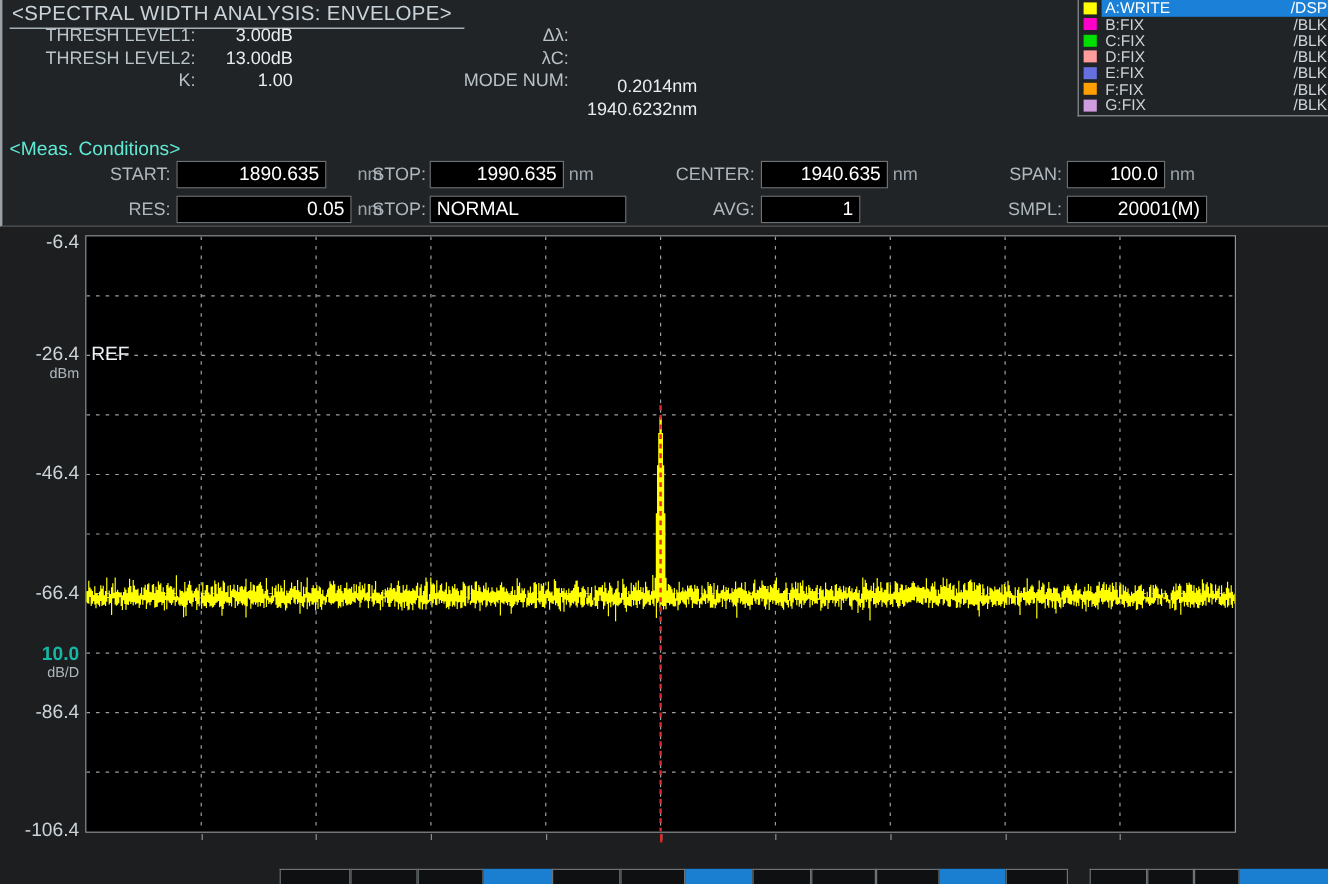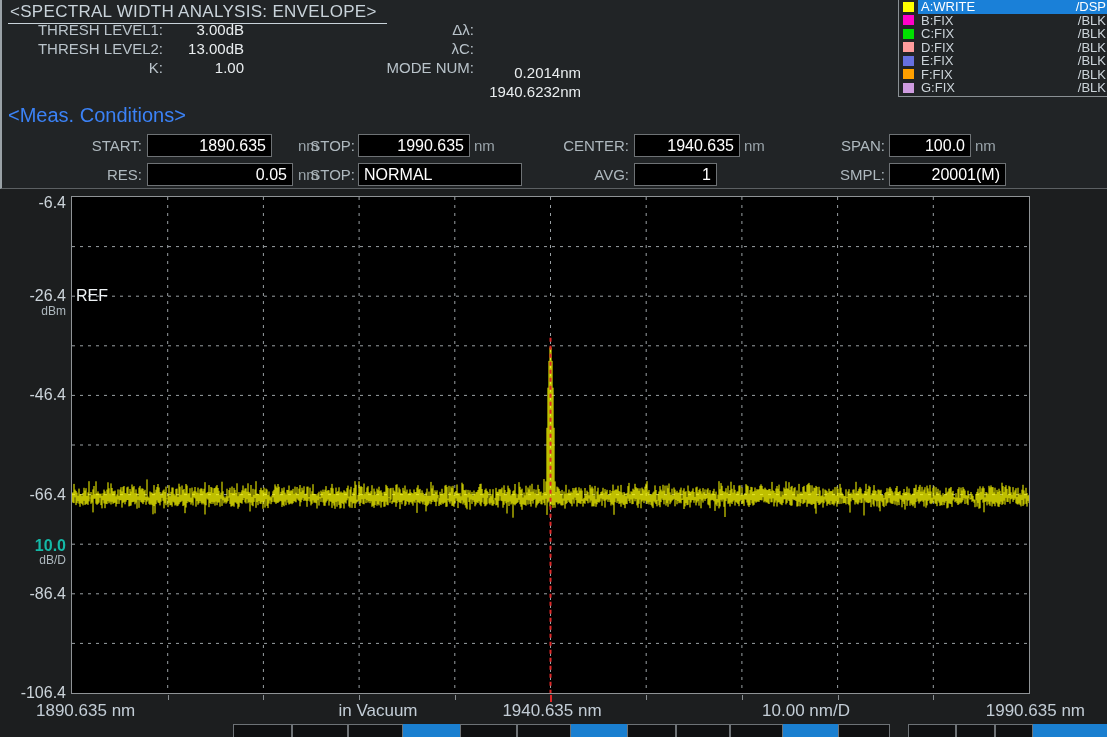--- a/index.html
+++ b/index.html
@@ -39,21 +39,21 @@
     font-size:13px;color:#ccd4da;line-height:13px;}
   .row-body.active{color:#ffffff;}
   .lg-label{flex:1;white-space:nowrap;}
   .lg-status{white-space:nowrap;}
   
   .meas-panel{
     position:absolute;left:0;top:100px;width:1107px;height:89px;
     background:#212426;border-left:2px solid #9aa2a7;border-bottom:1px solid #5c6063;
     box-sizing:border-box;
   }
-  .meas-title{position:absolute;left:6px;top:4px;font-size:20px;color:#3b82f6;white-space:nowrap;}
+  .meas-title{position:absolute;left:6px;top:16px;font-size:16px;color:#5eead4;white-space:nowrap;}
   .field{position:absolute;height:23px;white-space:nowrap;}
   .field .f-label{position:absolute;top:3px;font-size:15px;color:#aeb8be;text-align:right;}
   .field .f-box{position:absolute;top:0;height:23px;background:#000;border:1px solid #6e7275;
     box-sizing:border-box;color:#fff;font-size:16px;line-height:21px;text-align:right;padding:0 5px;}
   .field .f-box.left{text-align:left;}
   .field .f-unit{position:absolute;top:3px;font-size:15px;color:#9aa4aa;}
   .fr1{top:34px}.fr2{top:63px}
   
   .f-start  .f-label{left:30px;width:110px}.f-start  .f-box{left:145px;width:125px}.f-start .f-unit{left:296px}
   .f-stop   .f-label{left:275px;width:78px}.f-stop   .f-box{left:356px;width:112px}.f-stop  .f-unit{left:472px}
@@ -249,27 +249,20 @@
         <div class="xtick" style="left: 359px;"></div>
         <div class="xtick" style="left: 455px;"></div>
         <div class="xtick" style="left: 551px;"></div>
         <div class="xtick" style="left: 646px;"></div>
         <div class="xtick" style="left: 742px;"></div>
         <div class="xtick" style="left: 838px;"></div>
         <div class="xtick" style="left: 933px;"></div>
         <div class="xtick red" style="left: 550px; background: rgb(224, 40, 40);"></div>
       </div>
 
-    <div class="xlabels">
-      <span class="xl xl-start">1890.635 nm</span>
-      <span class="xl xl-vac">in Vacuum</span>
-      <span class="xl xl-center">1940.635 nm</span>
-      <span class="xl xl-scale">10.00 nm/D</span>
-      <span class="xl xl-stop">1990.635 nm</span>
-    </div>
 
     <div class="softkeys" id="softkeys">
         <div class="softkey off" style="left: 233px; width: 59px;"></div>
         <div class="softkey off" style="left: 292px; width: 56px;"></div>
         <div class="softkey off" style="left: 348px; width: 55px;"></div>
         <div class="softkey on" style="left: 403px; width: 57px; background: rgb(26, 127, 208);"></div>
         <div class="softkey off" style="left: 460px; width: 57px;"></div>
         <div class="softkey off" style="left: 517px; width: 54px;"></div>
         <div class="softkey on" style="left: 571px; width: 56px; background: rgb(26, 127, 208);"></div>
         <div class="softkey off" style="left: 627px; width: 49px;"></div>

